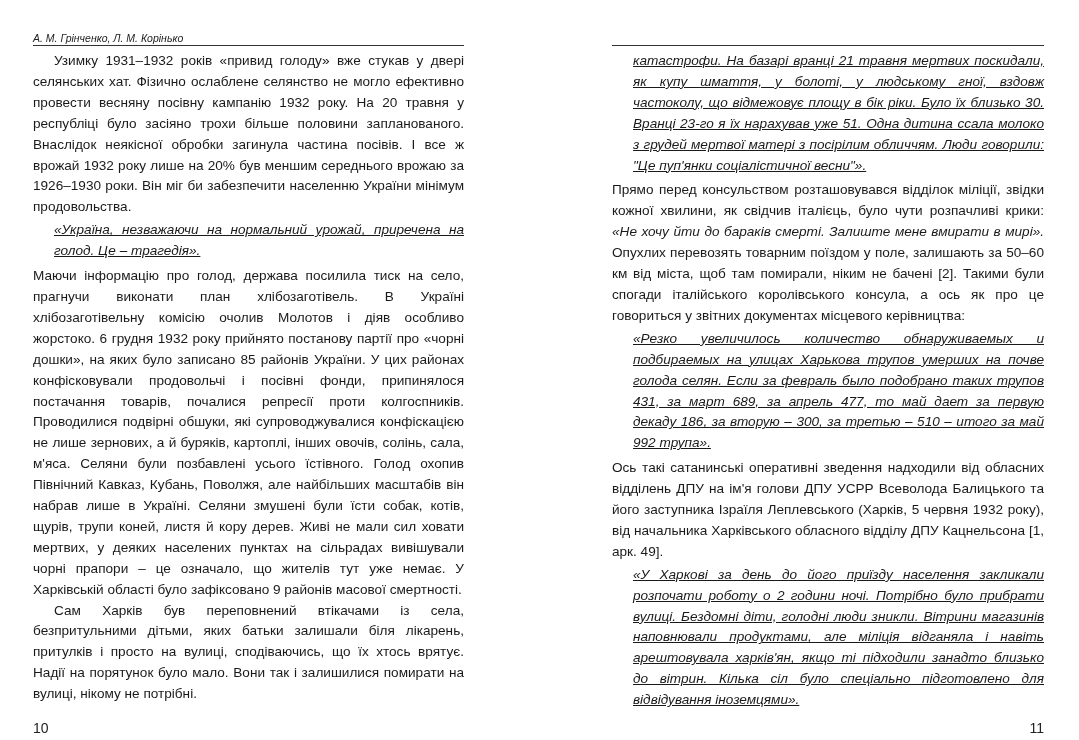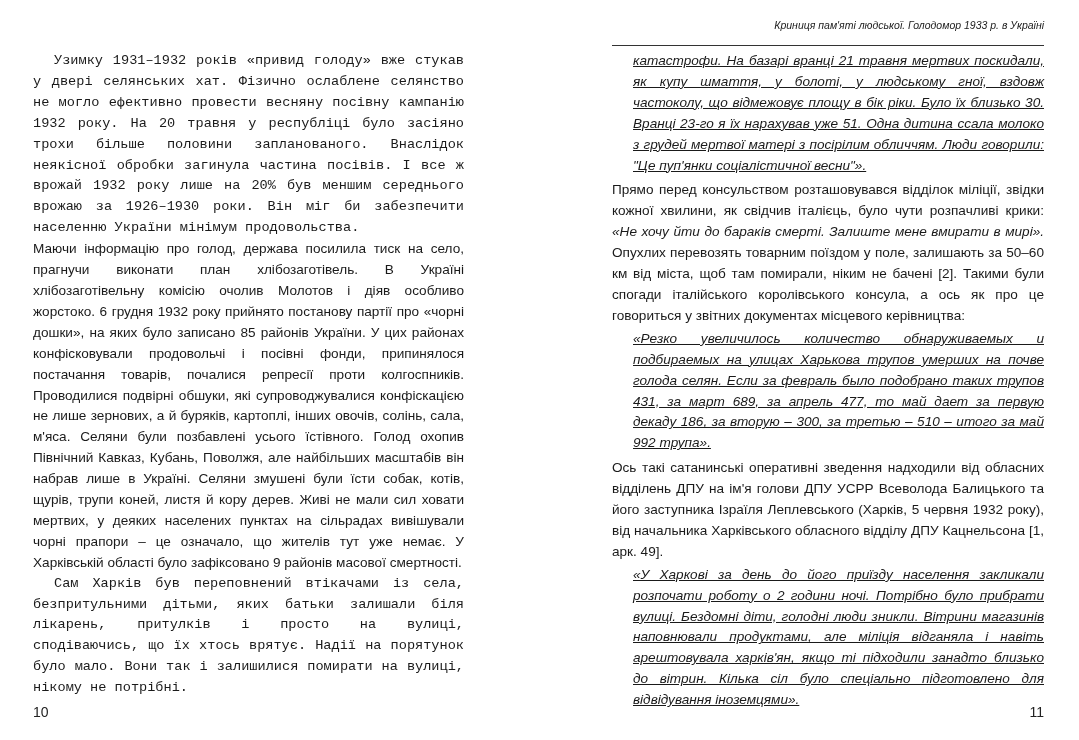--- a/index.html
+++ b/index.html
@@ -11,43 +11,46 @@
   .running-head { position:absolute; left:0; right:0; top:22px; height:22px;
          border-bottom:1px solid #333; font-style:italic; font-size:10.5px;
          line-height:11.5px; color:#222; }
   .page.left .running-head { top:33px; height:12px; }
   .page.right .running-head { text-align:right; top:20px; height:25px; }
   .page.right .running-head span { display:block; }
   .body { position:absolute; left:0; right:0; top:51px; font-size:13.6px;
           line-height:20.9px; text-align:justify; }
   .page.right .body { top:51px; }
   p { margin:0; }
-  p.indent { text-indent:21px;font-family:Liberation Mono, monospace; }
+  p.indent { text-indent:21px; }
   p.quote { font-style:italic; padding-left:21px; margin:2px 0 4px 0;text-decoration:underline; }
   em { }
-  .folio { position:absolute; top:704px; font-size:14px; color:#222; }
+  .folio { position:absolute; top:720px; font-size:14px; color:#222; }
   .page.left .folio { left:0; }
   .page.right .folio { right:0; }
 </style>
 </head>
 <body>
 
 <div class="page left">
+  <div class="running-head">
+    <span>А. М. Грінченко, Л. М. Корінько</span>
+  </div>
   <div class="body">
     <p class="indent">Узимку 1931–1932 років «привид голоду» вже стукав у двері селянських хат. Фізично ослаблене селянство не могло ефективно провести весняну посівну кампанію 1932 року. На 20 травня у республіці було засіяно трохи більше половини запланованого. Внаслідок неякісної обробки загинула частина посівів. І все ж врожай 1932 року лише на 20% був меншим середнього врожаю за 1926–1930 роки. Він міг би забезпечити населенню України мінімум продовольства.</p>
+    <p class="quote">«Україна, незважаючи на нормальний урожай, приречена на голод. Це – трагедія».</p>
     <p>Маючи інформацію про голод, держава посилила тиск на село, прагнучи виконати план хлібозаготівель. В Україні хлібозаготівельну комісію очолив Молотов і діяв особливо жорстоко. 6 грудня 1932 року прийнято постанову партії про «чорні дошки», на яких було записано 85 районів України. У цих районах конфісковували продовольчі і посівні фонди, припинялося постачання товарів, почалися репресії проти колгоспників. Проводилися подвірні обшуки, які супроводжувалися конфіскацією не лише зернових, а й буряків, картоплі, інших овочів, солінь, сала, м'яса. Селяни були позбавлені усього їстівного. Голод охопив Північний Кавказ, Кубань, Поволжя, але найбільших масштабів він набрав лише в Україні. Селяни змушені були їсти собак, котів, щурів, трупи коней, листя й кору дерев. Живі не мали сил ховати мертвих, у деяких населених пунктах на сільрадах вивішували чорні прапори – це означало, що жителів тут уже немає. У Харківській області було зафіксовано 9 районів масової смертності.</p>
     <p class="indent">Сам Харків був переповнений втікачами із села, безпритульними дітьми, яких батьки залишали біля лікарень, притулків і просто на вулиці, сподіваючись, що їх хтось врятує. Надії на порятунок було мало. Вони так і залишилися помирати на вулиці, нікому не потрібні.</p>
 
   </div>
   <div class="folio">10</div>
 </div>
 
 <div class="page right">
   <div class="running-head">
-    <span>Криниця пам'яті людської. Голодомор 1933 р. в Україні</span>
   </div>
   <div class="body">
     <p class="quote" style="margin-top:0">катастрофи. На базарі вранці 21 травня мертвих поскидали, як купу шмаття, у болоті, у людському гної, вздовж частоколу, що відмежовує площу в бік ріки. Було їх близько 30. Вранці 23-го я їх нарахував уже 51. Одна дитина ссала молоко з грудей мертвої матері з посірілим обличчям. Люди говорили: "Це пуп'янки соціалістичної весни"».</p>
     <p><span>Прямо перед консульством розташовувався відділок міліції, звідки кожної хвилини, як свідчив італієць, було чути розпачливі крики:</span> <em>«Не хочу йти до бараків смерті. Залиште мене вмирати в мирі».</em> <span>Опухлих перевозять товарним поїздом у поле, залишають за 50–60 км від міста, щоб там помирали, ніким не бачені [2]. Такими були спогади італійського королівського консула, а ось як про це говориться у звітних документах місцевого керівництва:</span></p>
     <p class="quote">«Резко увеличилось количество обнаруживаемых и подбираемых на улицах Харькова трупов умерших на почве голода селян. Если за февраль было подобрано таких трупов 431, за март 689, за апрель 477, то май дает за первую декаду 186, за вторую – 300, за третью – 510 – итого за май 992 трупа».</p>
     <p>Ось такі сатанинські оперативні зведення надходили від обласних відділень ДПУ на ім'я голови ДПУ УСРР Всеволода Балицького та його заступника Ізраїля Леплевського (Харків, 5 червня 1932 року), від начальника Харківського обласного відділу ДПУ Кацнельсона [1, арк. 49].</p>
     <p class="quote">«У Харкові за день до його приїзду населення закликали розпочати роботу о 2 години ночі. Потрібно було прибрати вулиці. Бездомні діти, голодні люди зникли. Вітрини магазинів наповнювали продуктами, але міліція відганяла і навіть арештовувала харків'ян, якщо ті підходили занадто близько до вітрин. Кілька сіл було спеціально підготовлено для відвідування іноземцями».</p>
 
   </div>
   <div class="folio">11</div>

